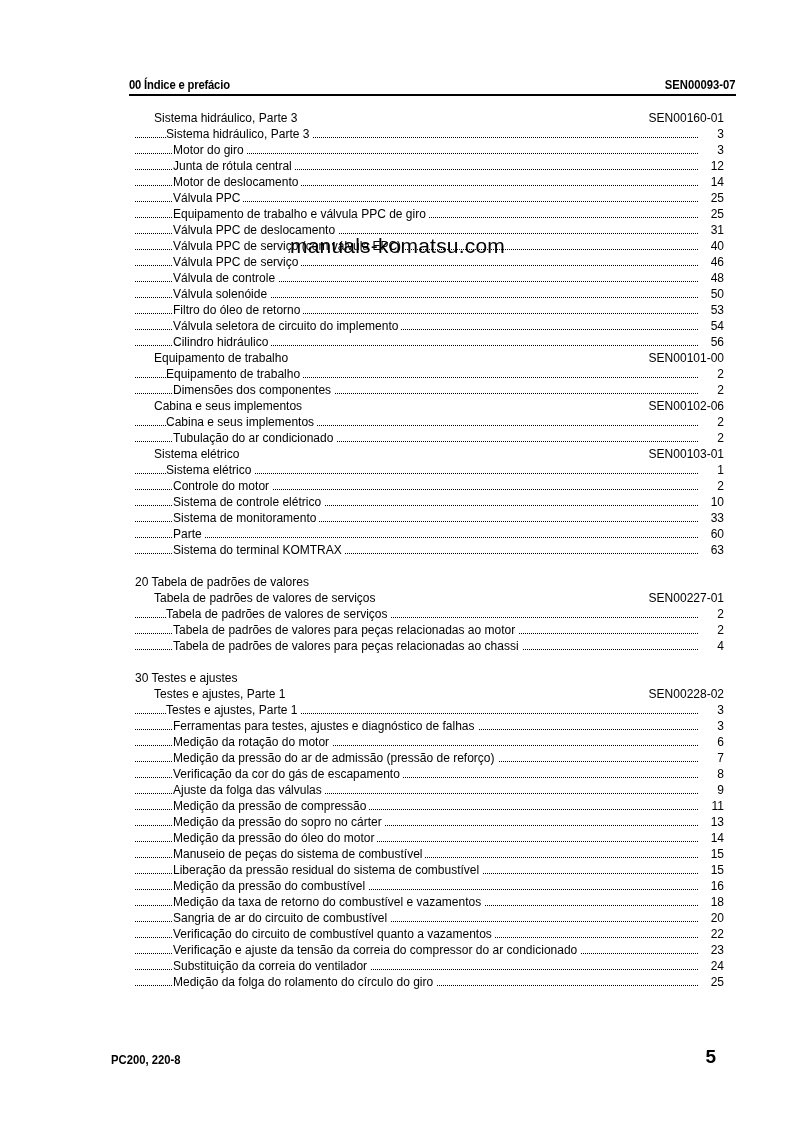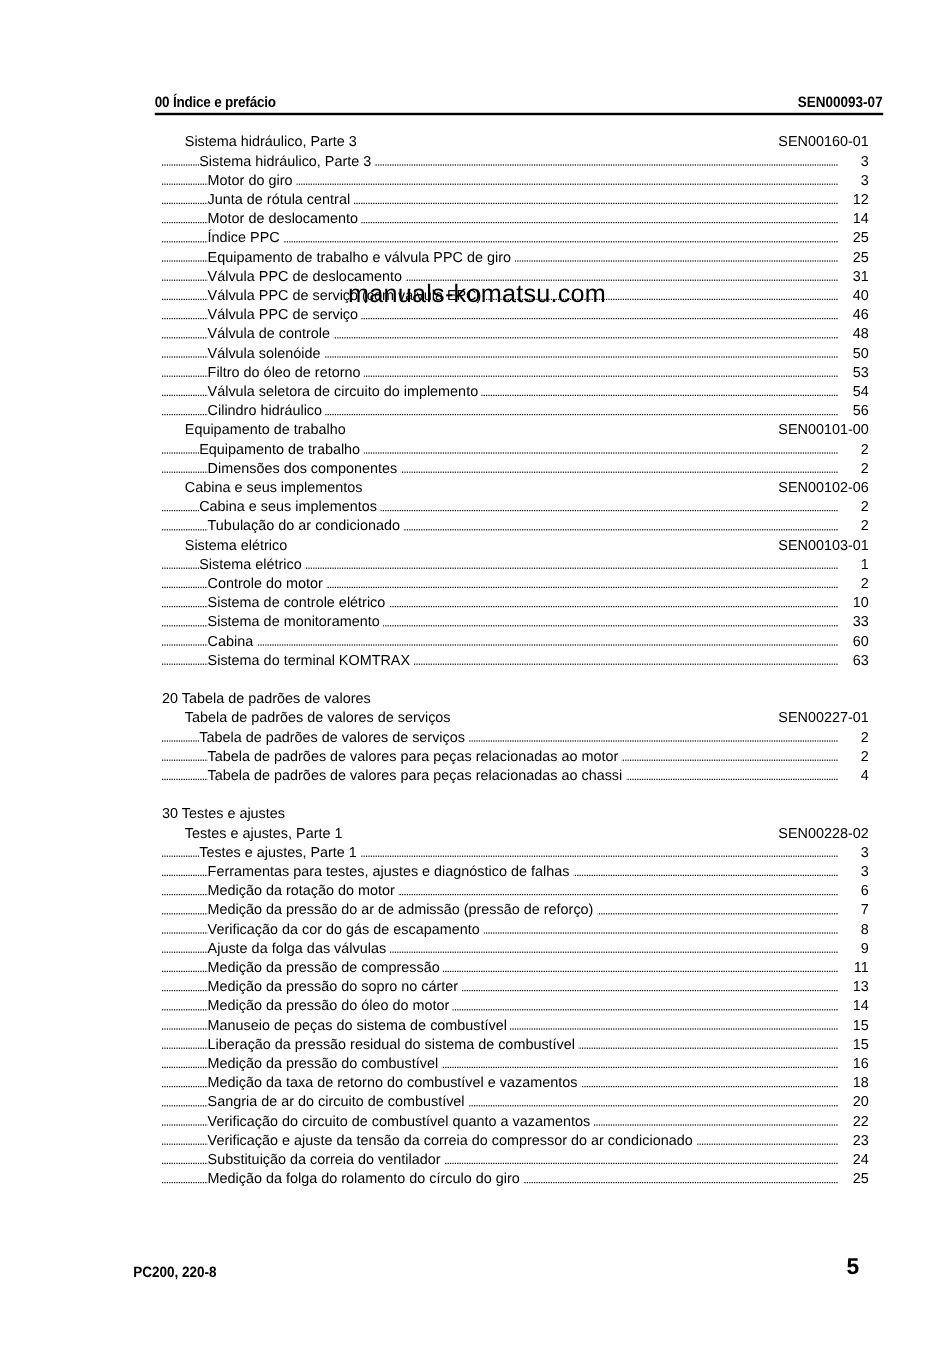--- a/index.html
+++ b/index.html
@@ -35,42 +35,42 @@
   <span class="left">00 Índice e prefácio</span>
   <span class="right">SEN00093-07</span>
 </div>
 
 <div class="toc" id="toc">
     <div class="row l1"><span class="label">Sistema hidráulico, Parte 3</span><span class="doc">SEN00160-01</span></div>
     <div class="row l2"><span class="dots"></span><span class="label">Sistema hidráulico, Parte 3</span><span class="page">3</span></div>
     <div class="row l3"><span class="dots"></span><span class="label">Motor do giro</span><span class="page">3</span></div>
     <div class="row l3"><span class="dots"></span><span class="label">Junta de rótula central</span><span class="page">12</span></div>
     <div class="row l3"><span class="dots"></span><span class="label">Motor de deslocamento</span><span class="page">14</span></div>
-    <div class="row l3"><span class="dots"></span><span class="label">Índice PPC</span><span class="page">25</span></div>
+    <div class="row l3"><span class="dots"></span><span class="label">Válvula PPC</span><span class="page">25</span></div>
     <div class="row l3"><span class="dots"></span><span class="label">Equipamento de trabalho e válvula PPC de giro</span><span class="page">25</span></div>
     <div class="row l3"><span class="dots"></span><span class="label">Válvula PPC de deslocamento</span><span class="page">31</span></div>
     <div class="row l3"><span class="dots"></span><span class="label">Válvula PPC de serviço (com válvula EPC)</span><span class="page">40</span></div>
     <div class="row l3"><span class="dots"></span><span class="label">Válvula PPC de serviço</span><span class="page">46</span></div>
     <div class="row l3"><span class="dots"></span><span class="label">Válvula de controle</span><span class="page">48</span></div>
     <div class="row l3"><span class="dots"></span><span class="label">Válvula solenóide</span><span class="page">50</span></div>
     <div class="row l3"><span class="dots"></span><span class="label">Filtro do óleo de retorno</span><span class="page">53</span></div>
     <div class="row l3"><span class="dots"></span><span class="label">Válvula seletora de circuito do implemento</span><span class="page">54</span></div>
     <div class="row l3"><span class="dots"></span><span class="label">Cilindro hidráulico</span><span class="page">56</span></div>
     <div class="row l1"><span class="label">Equipamento de trabalho</span><span class="doc">SEN00101-00</span></div>
     <div class="row l2"><span class="dots"></span><span class="label">Equipamento de trabalho</span><span class="page">2</span></div>
     <div class="row l3"><span class="dots"></span><span class="label">Dimensões dos componentes</span><span class="page">2</span></div>
     <div class="row l1"><span class="label">Cabina e seus implementos</span><span class="doc">SEN00102-06</span></div>
     <div class="row l2"><span class="dots"></span><span class="label">Cabina e seus implementos</span><span class="page">2</span></div>
     <div class="row l3"><span class="dots"></span><span class="label">Tubulação do ar condicionado</span><span class="page">2</span></div>
     <div class="row l1"><span class="label">Sistema elétrico</span><span class="doc">SEN00103-01</span></div>
     <div class="row l2"><span class="dots"></span><span class="label">Sistema elétrico</span><span class="page">1</span></div>
     <div class="row l3"><span class="dots"></span><span class="label">Controle do motor</span><span class="page">2</span></div>
     <div class="row l3"><span class="dots"></span><span class="label">Sistema de controle elétrico</span><span class="page">10</span></div>
     <div class="row l3"><span class="dots"></span><span class="label">Sistema de monitoramento</span><span class="page">33</span></div>
-    <div class="row l3"><span class="dots"></span><span class="label">Cabina</span><span class="page">60</span></div>
+    <div class="row l3"><span class="dots"></span><span class="label">Parte</span><span class="page">60</span></div>
     <div class="row l3"><span class="dots"></span><span class="label">Sistema do terminal KOMTRAX</span><span class="page">63</span></div>
     <div class="row l0 gap"><span class="label">20 Tabela de padrões de valores</span></div>
     <div class="row l1"><span class="label">Tabela de padrões de valores de serviços</span><span class="doc">SEN00227-01</span></div>
     <div class="row l2"><span class="dots"></span><span class="label">Tabela de padrões de valores de serviços</span><span class="page">2</span></div>
     <div class="row l3"><span class="dots"></span><span class="label">Tabela de padrões de valores para peças relacionadas ao motor</span><span class="page">2</span></div>
     <div class="row l3"><span class="dots"></span><span class="label">Tabela de padrões de valores para peças relacionadas ao chassi</span><span class="page">4</span></div>
     <div class="row l0 gap"><span class="label">30 Testes e ajustes</span></div>
     <div class="row l1"><span class="label">Testes e ajustes, Parte 1</span><span class="doc">SEN00228-02</span></div>
     <div class="row l2"><span class="dots"></span><span class="label">Testes e ajustes, Parte 1</span><span class="page">3</span></div>
     <div class="row l3"><span class="dots"></span><span class="label">Ferramentas para testes, ajustes e diagnóstico de falhas</span><span class="page">3</span></div>

